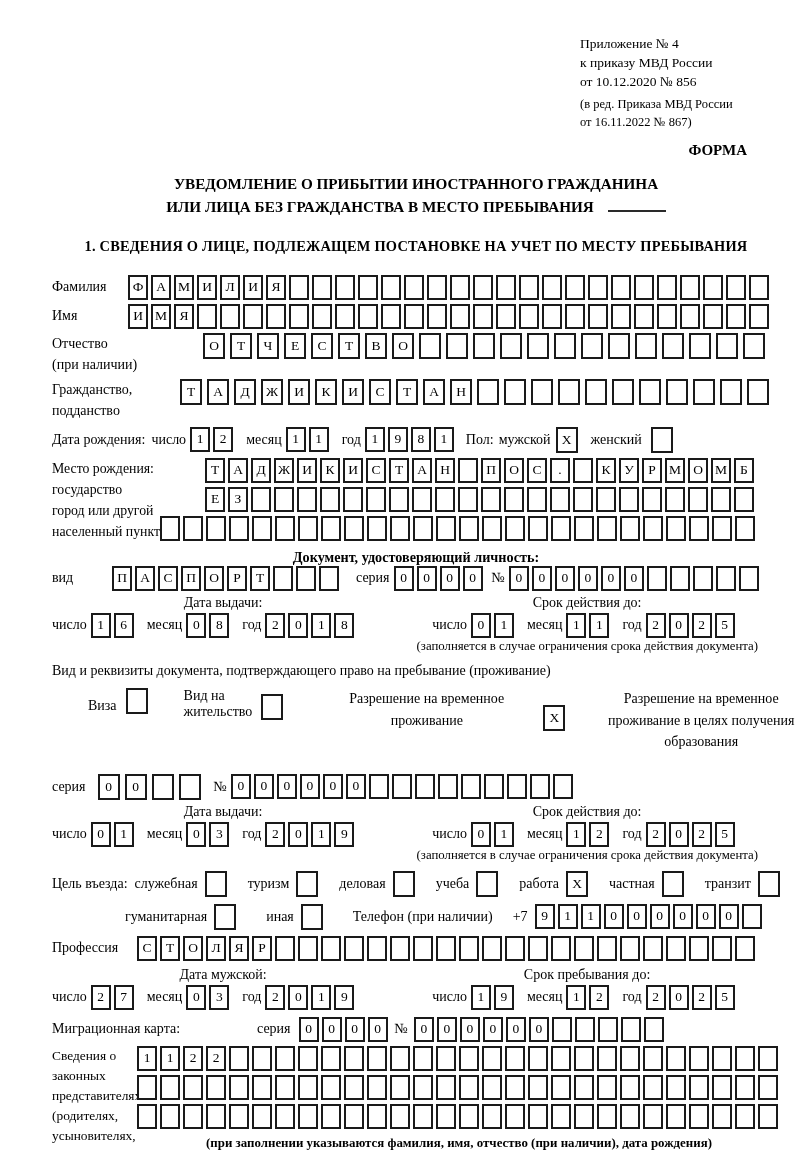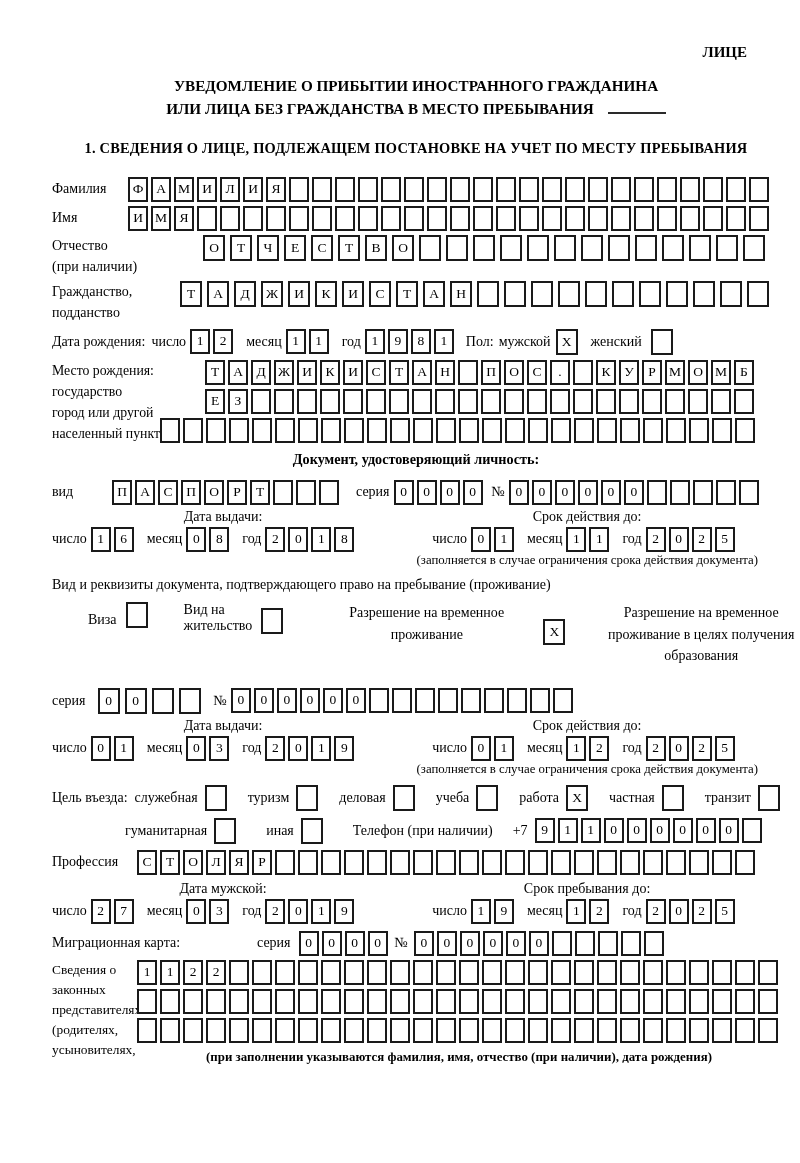--- a/index.html
+++ b/index.html
@@ -33,21 +33,21 @@
   .lbl-col.w151{width:151px;}
   .lbl-col.w128{width:128px;}
   .lbl-col.w153{width:153px;font-size:13.8px;}
   .col{display:flex;flex-direction:column;}
   .col .cells{margin-bottom:4px;}
   .shift-left{margin-left:-45px;}
 
   .dlabel{margin:0 4px 0 10px;}
   .dlabel.first{margin-left:6px;}
 
-  .center-bold{font-weight:bold;text-align:center;margin:2px 0 12px;font-size:14.2px;}
+  .center-bold{font-weight:bold;text-align:center;margin:2px 0 0;font-size:14.2px;}
 
   .dates2{display:flex;margin-top:2px;}
   .dcol-l{width:47%;}
   .dcol-r{width:53%;}
   .dhead{text-align:center;font-size:14px;margin-bottom:2px;}
   .drow{display:flex;align-items:center;}
   .note{font-size:12.8px;text-align:right;padding-right:22px;margin:1px 0 6px;}
 
   .intro{line-height:1.6;margin-top:4px;}
   .opt-row{display:flex;align-items:flex-start;justify-content:space-between;margin-top:6px;min-height:78px;padding-right:2px;}
@@ -65,22 +65,29 @@
   .mig-row .mlbl{width:205px;}
   .rep{margin-top:4px;}
   .rep .lbl-col{width:85px;font-size:13.4px;line-height:20px;}
   .rep-note{font-weight:bold;font-size:12.9px;text-align:center;margin-left:145px;margin-top:3px;}
 </style>
 </head>
 <body>
 
 <div class="page">
 
-
-  <div class="forma">ЛИЦЕ</div>
+  <div class="hdr">
+    <div>Приложение № 4</div>
+    <div>к приказу МВД России</div>
+    <div>от 10.12.2020 № 856</div>
+    <div class="rev rev1">(в ред. Приказа МВД России</div>
+    <div class="rev">от 16.11.2022 № 867)</div>
+  </div>
+
+  <div class="forma">ФОРМА</div>
 
   <div class="title">
     <div>УВЕДОМЛЕНИЕ О ПРИБЫТИИ ИНОСТРАННОГО ГРАЖДАНИНА</div>
     <div><span>ИЛИ ЛИЦА БЕЗ ГРАЖДАНСТВА В МЕСТО ПРЕБЫВАНИЯ</span><span class="blank-line"></span></div>
   </div>
 
   <div class="sec-heading">1. СВЕДЕНИЯ О ЛИЦЕ, ПОДЛЕЖАЩЕМ ПОСТАНОВКЕ НА УЧЕТ ПО МЕСТУ ПРЕБЫВАНИЯ</div>
 
   <div class="rows-start">
 

